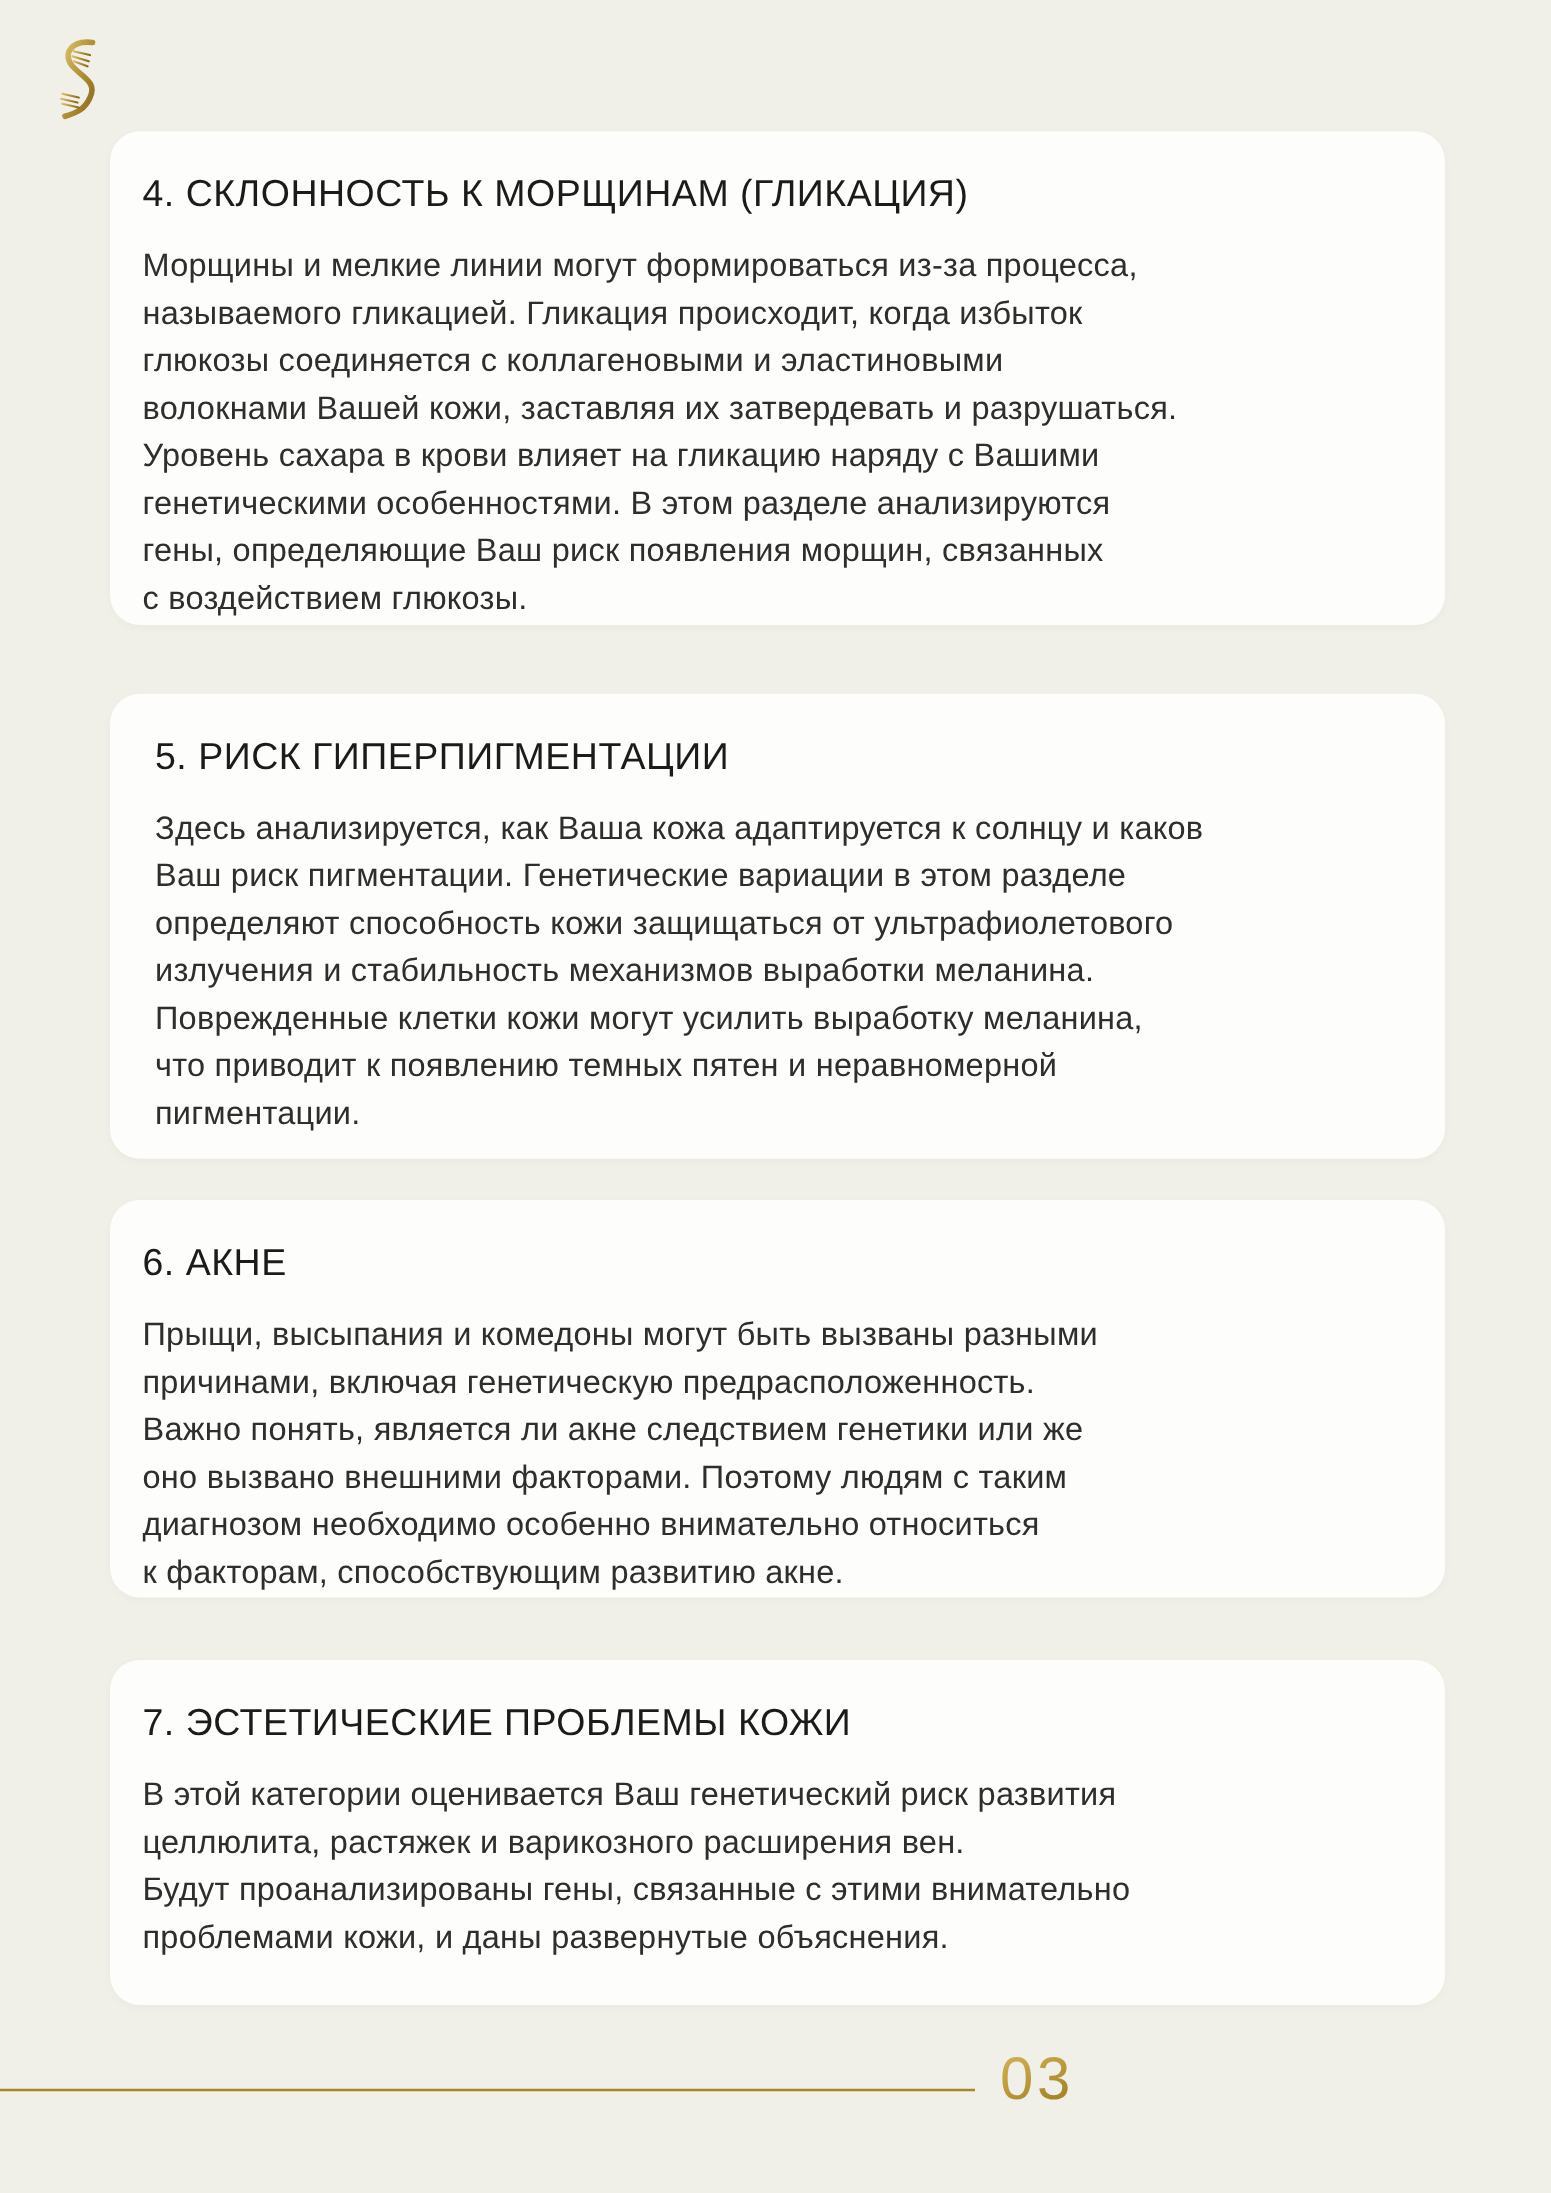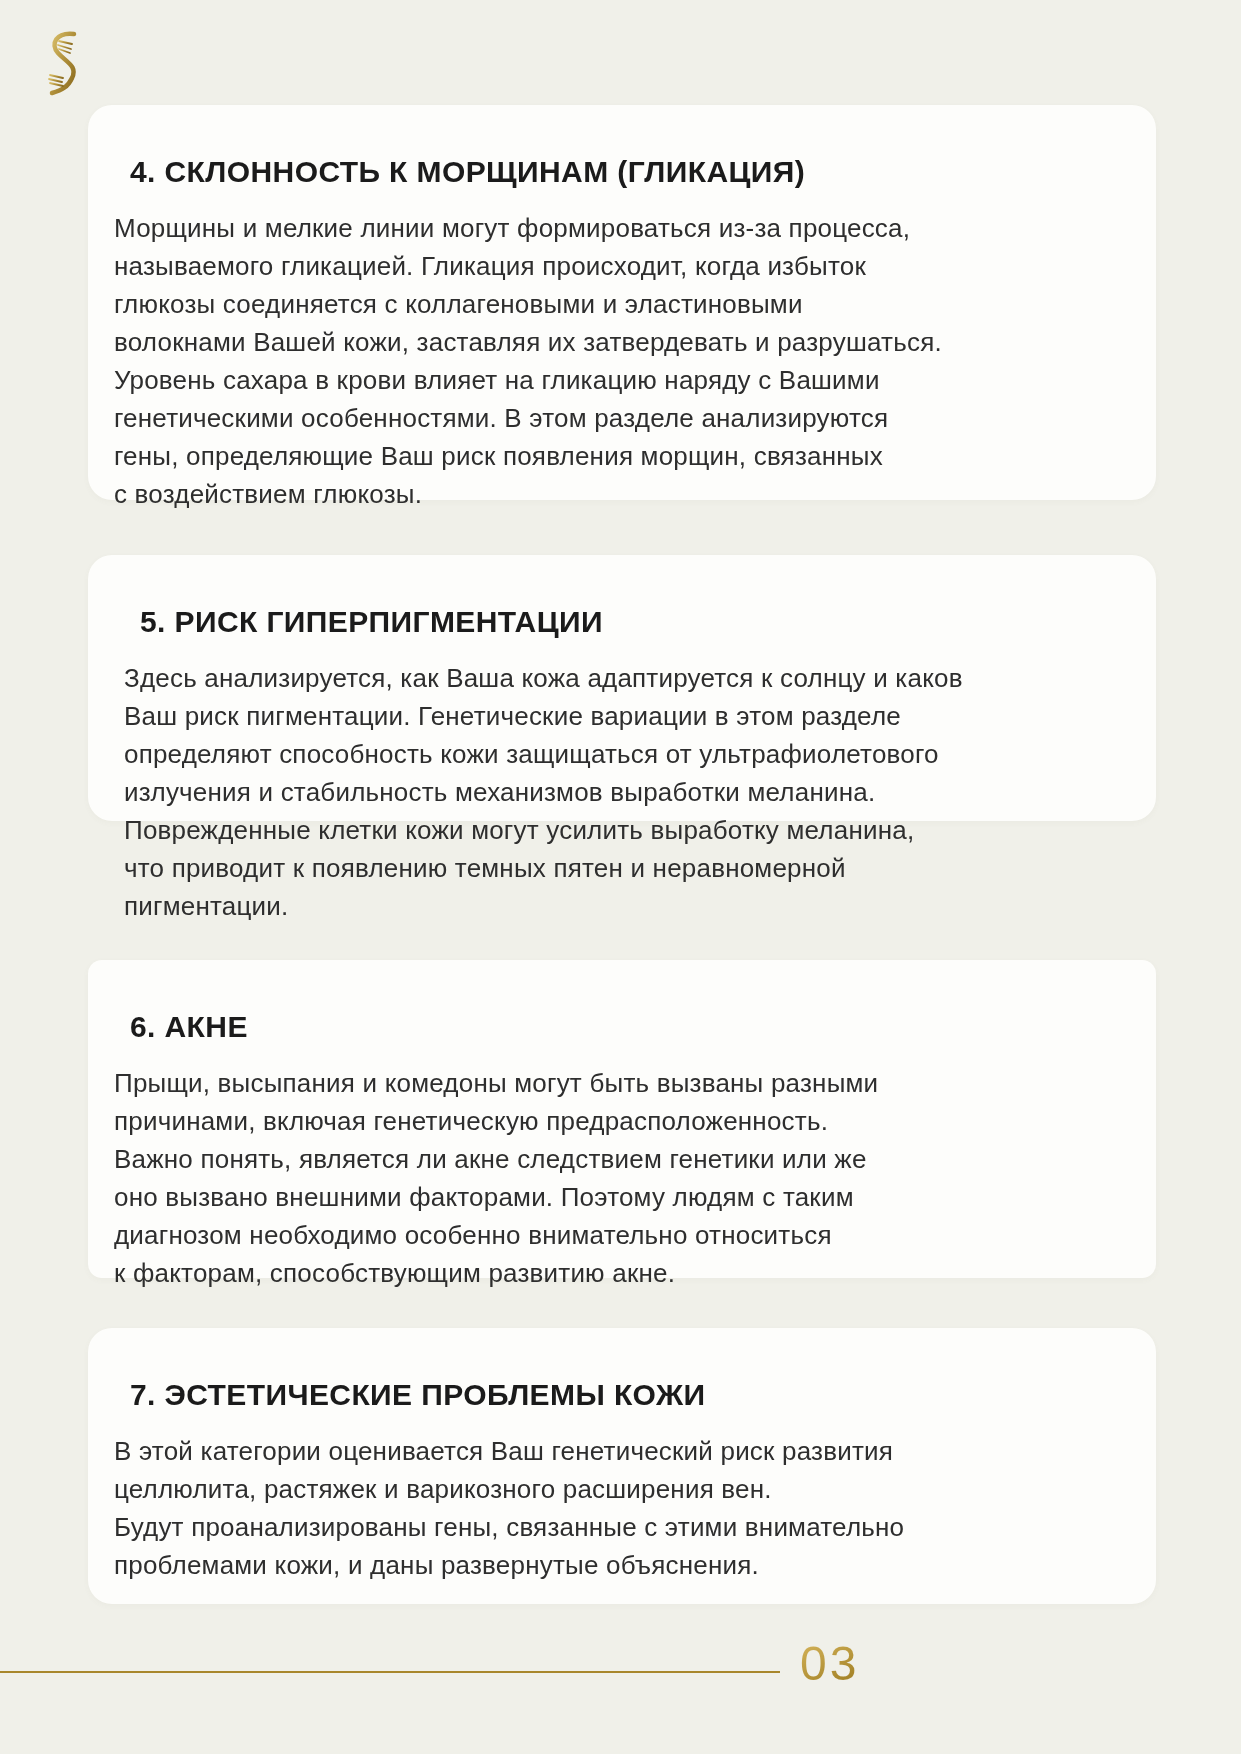--- a/index.html
+++ b/index.html
@@ -10,30 +10,30 @@
     overflow:hidden;
   }
   .logo{position:absolute;left:44px;top:30px;width:40px;height:66px;}
   .card{
     position:absolute;left:88px;width:1068px;box-sizing:border-box;
     background:#fdfdfb;border-radius:24px;
     padding:36px 40px 0 26px;
     box-shadow:0 2px 6px rgba(90,90,70,0.04);
   }
   .card h2{
-    margin:16px;font-size:30px;line-height:30px;font-weight:700;
+    margin:0;font-size:30px;line-height:30px;font-weight:400;
     color:#1b1b1b;letter-spacing:0.4px;
   }
   .card p{
     margin:22px 0 0;font-size:26px;line-height:38px;
     color:#2e2e2e;letter-spacing:0.2px;white-space:pre-line;
   }
   #card-1{top:105px;height:395px;}
-  #card-2{top:555px;height:266px;padding-left:36px;}
-  #card-3{top:960px;height:318px;border-radius:14px;}
+  #card-2{top:555px;height:372px;padding-left:36px;}
+  #card-3{top:960px;height:318px;}
   #card-4{top:1328px;height:276px;}
   .footer-line{
     position:absolute;top:1671px;left:0;width:780px;height:2px;
     background:#a8872c;border:0;margin:0;
   }
   .page-number{
     position:absolute;top:1638px;left:800px;width:120px;
     font-size:48px;line-height:52px;font-weight:400;letter-spacing:3px;
     background:linear-gradient(155deg,#cfae54 10%,#a8872c 55%,#8f711f 100%);
     -webkit-background-clip:text;background-clip:text;color:transparent;

